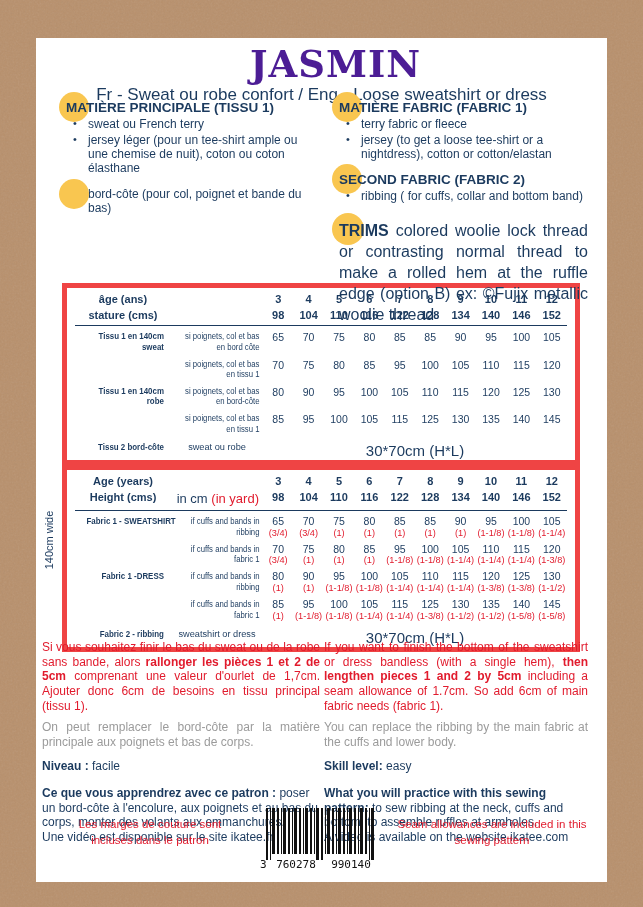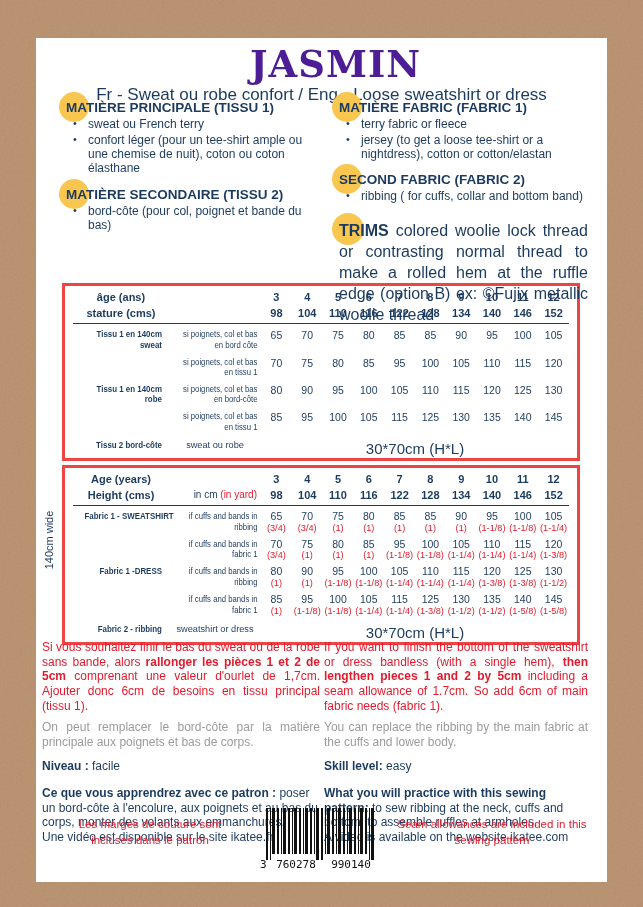--- a/index.html
+++ b/index.html
@@ -23,28 +23,28 @@
   .htxt{position:relative;z-index:1;}
   .li{display:flex;color:#1b3a5e;font-size:12px;line-height:1.18;margin:2px 0;}
   .li .dot{width:22px;flex:none;padding-left:7px;box-sizing:border-box;font-size:11px;}
   .li .btxt{flex:1;}
   .trims{position:relative;margin-top:16px;font-size:16px;line-height:1.32;color:#1b3a5e;
          text-align:justify;}
   .trims .ydot{left:-7px;top:-7px;width:32px;height:32px;}
   .trims .lead{position:relative;z-index:1;font-weight:bold;}
   .trims .ttxt{position:relative;z-index:1;}
 
-  .tbl{position:absolute;left:26px;width:518px;border:3px solid #ef4444;
+  .tbl{position:absolute;left:26px;width:518px;border:5px solid #ef4444;
        padding:5px 8px 1px;background:#fff;box-sizing:border-box;}
   .tbl.fr{top:245px;}
   .tbl.en{top:427px;}
   .tg{display:grid;grid-template-columns:96px 92px repeat(10,1fr);align-items:start;}
   .tg .hl{font-weight:bold;font-size:11px;color:#1b3a5e;text-align:center;padding-bottom:4px;}
   .tg .hn{font-weight:bold;font-size:11px;color:#1b3a5e;text-align:center;padding-bottom:4px;}
-  .tg .note{font-size:10px;color:#1b3a5e;text-align:right;white-space:nowrap;
+  .tg .note{font-size:13px;color:#1b3a5e;text-align:right;white-space:nowrap;
             padding-bottom:4px;padding-right:4px;}
   .tg .rule{grid-column:1/-1;border-top:1.5px solid #1b3a5e;margin:0 0 5px;}
   .tg .gl{font-weight:bold;font-size:9px;color:#1b3a5e;text-align:right;white-space:pre;
           line-height:1.2;padding-bottom:6px;padding-right:8px;}
   .tg .sl{font-size:8.8px;color:#1b3a5e;text-align:right;white-space:pre;line-height:1.2;
           padding-bottom:6px;padding-right:4px;}
   .cond{transform:scaleX(.88);transform-origin:100% 0;}
   .tg .v{font-size:10.5px;color:#1b3a5e;text-align:center;padding-bottom:6px;line-height:1.15;}
   .tg .v .cm{line-height:1.1;}
   .tg .yd{font-size:9.2px;line-height:1.1;}
@@ -96,25 +96,24 @@
       <div class="h">
         <span class="ydot"></span>
         <span class="htxt">MATIÈRE PRINCIPALE (TISSU 1)</span>
       </div>
       <div class="li">
         <span class="dot">•</span>
         <span class="btxt">sweat ou French terry</span>
       </div>
       <div class="li">
         <span class="dot">•</span>
-        <span class="btxt">confort léger (pour un tee-shirt ample ou une chemise de nuit), coton ou coton élasthane</span>
+        <span class="btxt">jersey léger (pour un tee-shirt ample ou une chemise de nuit), coton ou coton élasthane</span>
       </div>
       <div class="h h2m">
         <span class="ydot"></span>
-        <span class="htxt">MATIÈRE SECONDAIRE (TISSU 2)</span>
       </div>
       <div class="li">
         <span class="dot">•</span>
         <span class="btxt">bord-côte (pour col, poignet et bande du bas)</span>
       </div>
     </div>
     <div class="mcol" style="width:250px">
       <div class="h">
         <span class="ydot"></span>
         <span class="htxt">MATIÈRE FABRIC (FABRIC 1)</span>

